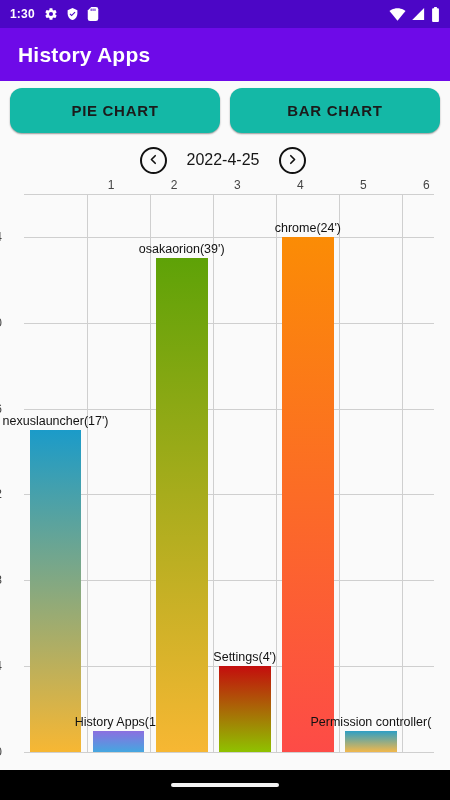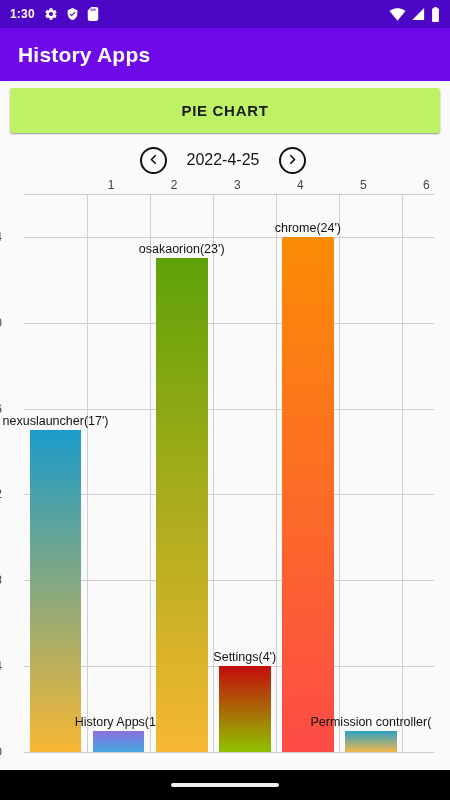--- a/index.html
+++ b/index.html
@@ -36,21 +36,21 @@
     color:#fff; font-size:21px; font-weight:bold;
     padding-left:18px; letter-spacing:.2px;
   }
 
   
   #button-row {
     position:absolute; left:0; top:88px; width:450px; height:45px;
     display:flex; gap:10px; padding:0 10px;
   }
   .chart-btn {
-    flex:1; background:#bef264; border:none; border-radius:3px;
+    flex:1; background:#14b8a6; border:none; border-radius:12px;
     font-family:"Liberation Sans", sans-serif;
     font-size:15px; font-weight:bold; color:#1b1b1b;
     letter-spacing:.7px; cursor:pointer;
     box-shadow:0 1px 1.5px rgba(0,0,0,.26), 0 1px 2px rgba(0,0,0,.16);
   }
 
   
   #date-nav {
     position:absolute; left:0; top:142px; width:446px; height:36px;
     display:flex; align-items:center; justify-content:center; gap:20px;
@@ -153,20 +153,21 @@
     </span>
   </span>
 </div>
 
 <div id="app-bar">
   <span id="app-title">History Apps</span>
 </div>
 
 <div id="button-row">
   <button class="chart-btn">PIE CHART</button>
+  <button class="chart-btn">BAR CHART</button>
 </div>
 
 <div id="date-nav">
   <button class="nav-arrow">
     <span>
       <svg width="11" height="11" viewBox="0 0 16 16" fill="none" stroke="#111" stroke-width="2.4" stroke-linecap="round" stroke-linejoin="round">
         <polyline points="10.5,2.5 5,8 10.5,13.5"></polyline>
       </svg>
     </span>
   </button>
@@ -209,21 +210,21 @@
       <div class="gridline-v" style="left: 189.231px; background: rgb(207, 207, 207);"></div>
       <div class="gridline-v" style="left: 252.308px; background: rgb(207, 207, 207);"></div>
       <div class="gridline-v" style="left: 315.385px; background: rgb(207, 207, 207);"></div>
       <div class="gridline-v" style="left: 378.462px; background: rgb(207, 207, 207);"></div>
       <div class="gridline-h" style="top: 0px; background: rgb(207, 207, 207);"></div>
       <div class="bar" title="nexuslauncher(15')" style="left: 5.67692px; width: 51.7231px; height: 321.923px; background: linear-gradient(rgb(27, 155, 201), rgb(247, 183, 51));"></div>
       <div class="bar-label" style="left: 31.5385px; top: 236.077px;">nexuslauncher(17')</div>
       <div class="bar" title="History Apps(1')" style="left: 68.7538px; width: 51.7231px; height: 21.4615px; background: linear-gradient(rgb(139, 111, 224), rgb(69, 167, 224));"></div>
       <div class="bar-label" style="left: 94.6154px; top: 536.538px;">History Apps(1')</div>
       <div class="bar" title="osakaorion(23')" style="left: 131.831px; width: 51.7231px; height: 493.615px; background: linear-gradient(rgb(94, 162, 7), rgb(247, 183, 51));"></div>
-      <div class="bar-label" style="left: 157.692px; top: 64.3846px;">osakaorion(23')</div>
+      <div class="bar-label" style="left: 157.692px; top: 64.3846px;">osakaorion(39')</div>
       <div class="bar" title="Settings(4')" style="left: 194.908px; width: 51.7231px; height: 85.8462px; background: linear-gradient(rgb(196, 13, 13), rgb(143, 194, 0));"></div>
       <div class="bar-label" style="left: 220.769px; top: 472.154px;">Settings(4')</div>
       <div class="bar" title="chrome(24')" style="left: 257.985px; width: 51.7231px; height: 515.077px; background: linear-gradient(rgb(251, 140, 5), rgb(253, 75, 71));"></div>
       <div class="bar-label" style="left: 283.846px; top: 42.9231px;">chrome(24')</div>
       <div class="bar" title="Permission controller(" style="left: 321.062px; width: 51.7231px; height: 21.4615px; background: linear-gradient(rgb(46, 159, 196), rgb(242, 184, 75));"></div>
       <div class="bar-label" style="left: 346.923px; top: 536.538px;">Permission controller(</div>
     </div>
 </div>
 
 <div id="nav-bar">

